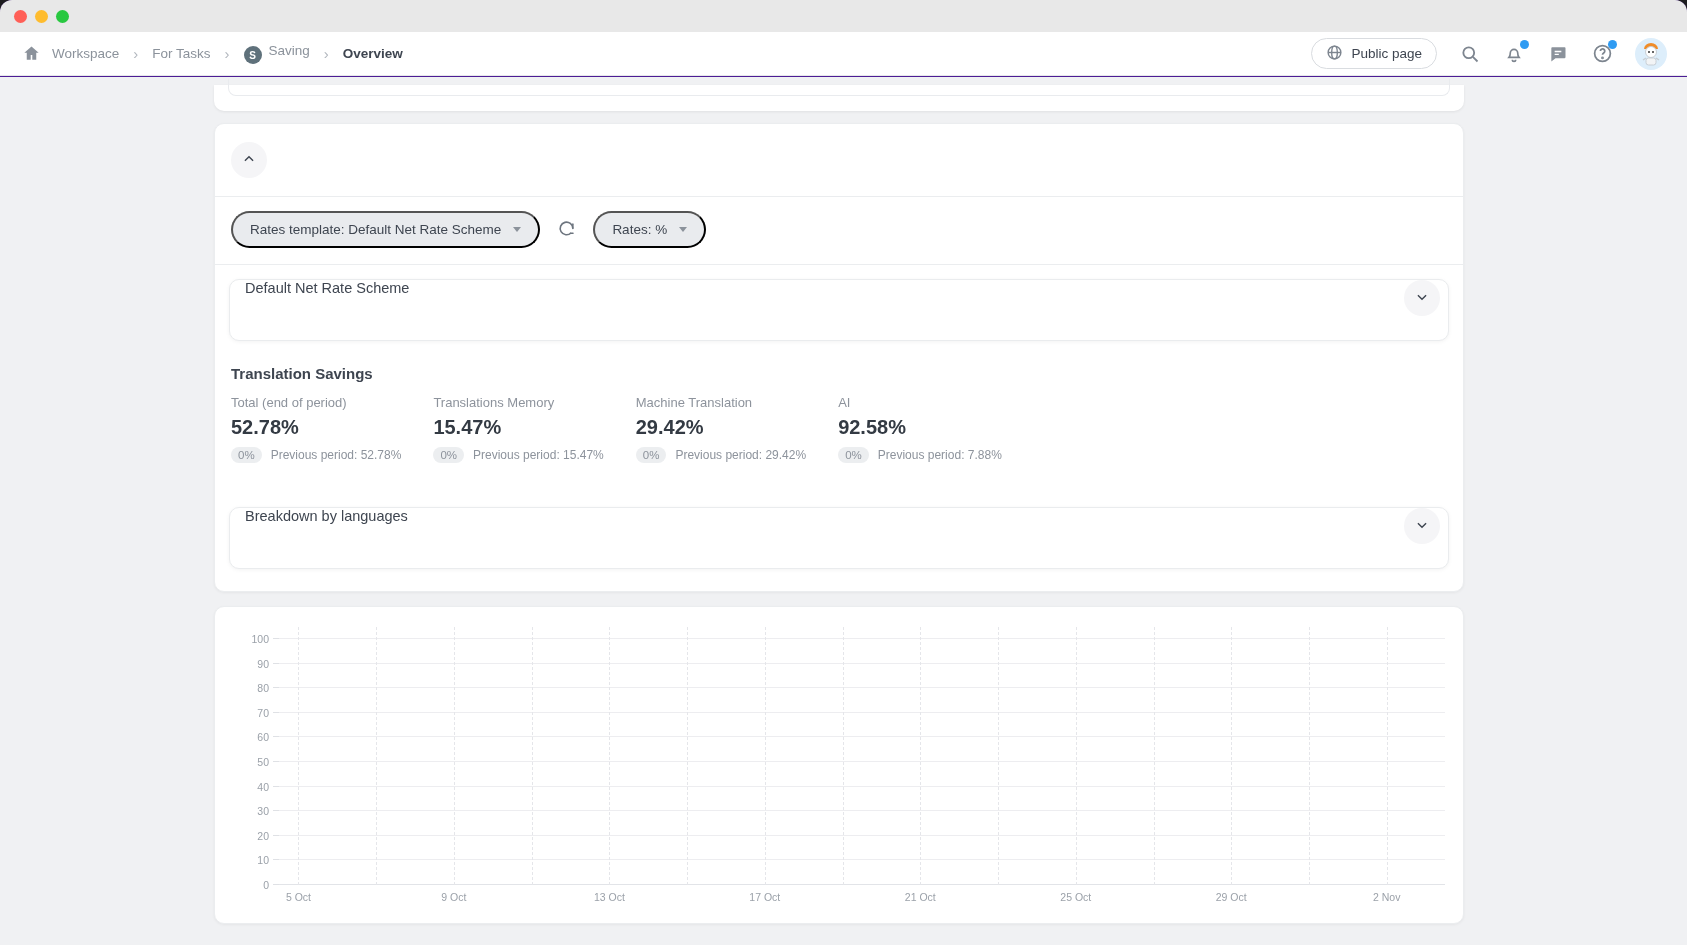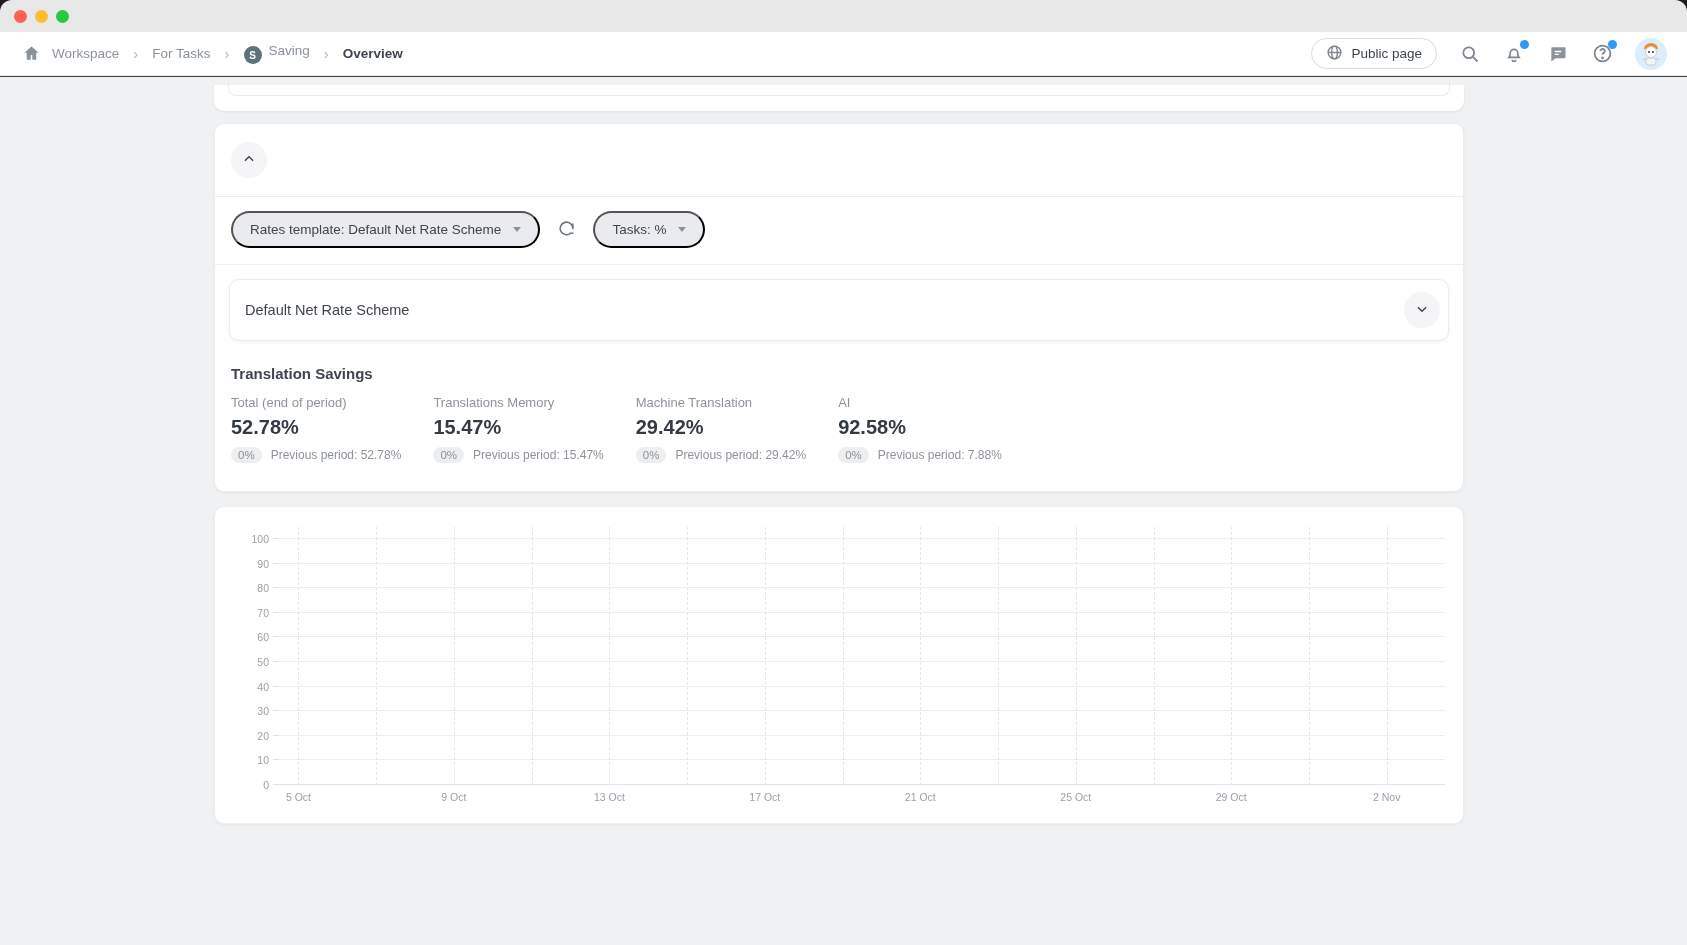--- a/index.html
+++ b/index.html
@@ -1,18 +1,18 @@
 <!DOCTYPE html>
 <html><head>
 <meta charset="utf-8">
 <style>
   * { box-sizing: border-box; margin: 0; padding: 0; }
   html,body { background:#1d1d1f; }
   body { font-family: "Liberation Sans", "DejaVu Sans", sans-serif; }
-  .window { position:relative; width:1687px; height:945px; background:#404040;
+  .window { position:relative; width:1687px; height:945px; background:#4c1d95;
             border-radius:12px 12px 0 0; overflow:hidden; margin:0 auto; }
 
   
   .titlebar { height:32px; background:#e8e8e8; display:flex; align-items:center; padding-left:14px; gap:8px; }
   .light { width:13px; height:13px; border-radius:50%; }
 
   
   .topbar { height:44px; background:#fff; border-bottom:1px solid #e6e8ea;
             display:flex; align-items:center; padding:0 20px; gap:10px; }
   .crumb { font-size:13.5px; color:#8b929b; white-space:nowrap; cursor:default; }
@@ -57,21 +57,21 @@
           background:#e9ebee; border-radius:19px; font-size:13.5px; color:#3e4550; cursor:pointer; }
   .caret { width:0; height:0; border-left:4.5px solid transparent; border-right:4.5px solid transparent;
            border-top:5px solid #8b929b; }
   .export-btn { margin-left:auto; display:flex; align-items:center; gap:9px; height:35px; padding:0 15px;
                 background:#fff; border:1px solid #d5d8dc; border-radius:6px; font-size:13px;
                 font-weight:700; letter-spacing:.4px; color:#333b44; cursor:pointer; }
   .refresh-btn { background:none; border:none; cursor:pointer; display:flex; padding:4px; }
 
   .subcard { margin:14px 14px 0; border:1px solid #eaecee; border-radius:10px;
              box-shadow:0 1px 4px rgba(0,0,0,.05); height:62px; padding:0 8px 0 15px;
-             display:flex; align-items:center; justify-content:space-between; background:#fff; }
+             display:flex; align-items:flex-start; justify-content:space-between; background:#fff; }
   .subcard-title { font-size:14.5px; color:#3e4550; }
   .subcard.breakdown { margin:20px 14px 18px; }
 
   .section-title { margin:24px 16px 0; font-size:15px; font-weight:700; color:#3e4550; }
 
   .stats { display:flex; gap:32px; padding:13px 16px 24px; }
   .stat-label { font-size:13px; color:#8d939c; }
   .stat-value { margin-top:6px; font-size:20px; font-weight:700; color:#333a43; }
   .stat-sub { margin-top:8px; display:flex; align-items:center; gap:9px; }
   .stat-badge { background:#eceef0; color:#8d939c; border-radius:10px; padding:2px 7px; font-size:11.5px; }
@@ -198,21 +198,21 @@
             <button class="refresh-btn">
               <span>
                 <svg width="19" height="19" viewBox="0 0 24 24" fill="none" stroke="#6d757f" stroke-width="2">
                   <path d="M20 12a8 8 0 10-2.3 5.6"></path>
                     <path d="M20 12V6.5" stroke-linecap="round"></path>
                     <path d="M17 17.9h3.2" stroke-linecap="round"></path>
                   </svg>
               </span>
             </button>
             <button class="pill">
-              <span>Tasks: %</span>
+              <span>Rates: %</span>
               <span class="caret"></span>
             </button>
           </div>
         </div>
         <div class="divider"></div>
 
         <div class="subcard">
           <span class="subcard-title">Default Net Rate Scheme</span>
           <button class="round-btn">
             <span>
@@ -253,20 +253,30 @@
           <div class="stat">
             <div class="stat-label">AI</div>
             <div class="stat-value">92.58%</div>
             <div class="stat-sub">
               <span class="stat-badge">0%</span>
               <span class="stat-prev">Previous period: 7.88%</span>
             </div>
           </div>
         </div>
 
+        <div class="subcard breakdown">
+          <span class="subcard-title">Breakdown by languages</span>
+          <button class="round-btn">
+            <span>
+              <svg width="14" height="14" viewBox="0 0 24 24" fill="none" stroke="#3e4550" stroke-width="2.4">
+                  <path d="M5 9l7 7 7-7"></path>
+                </svg>
+            </span>
+          </button>
+        </div>
       </div>
 
       <div class="card chart-card">
         <div class="chart-wrap">
           <div class="plot" id="plot">
               <div class="hgrid zero" style="bottom: 0%;"></div>
               <div class="ytick-mark" style="bottom: 0%;"></div>
               <div class="ytick-label" style="bottom: calc(0% - 6px);">0</div>
               <div class="hgrid" style="bottom: 10%;"></div>
               <div class="ytick-mark" style="bottom: 10%;"></div>

